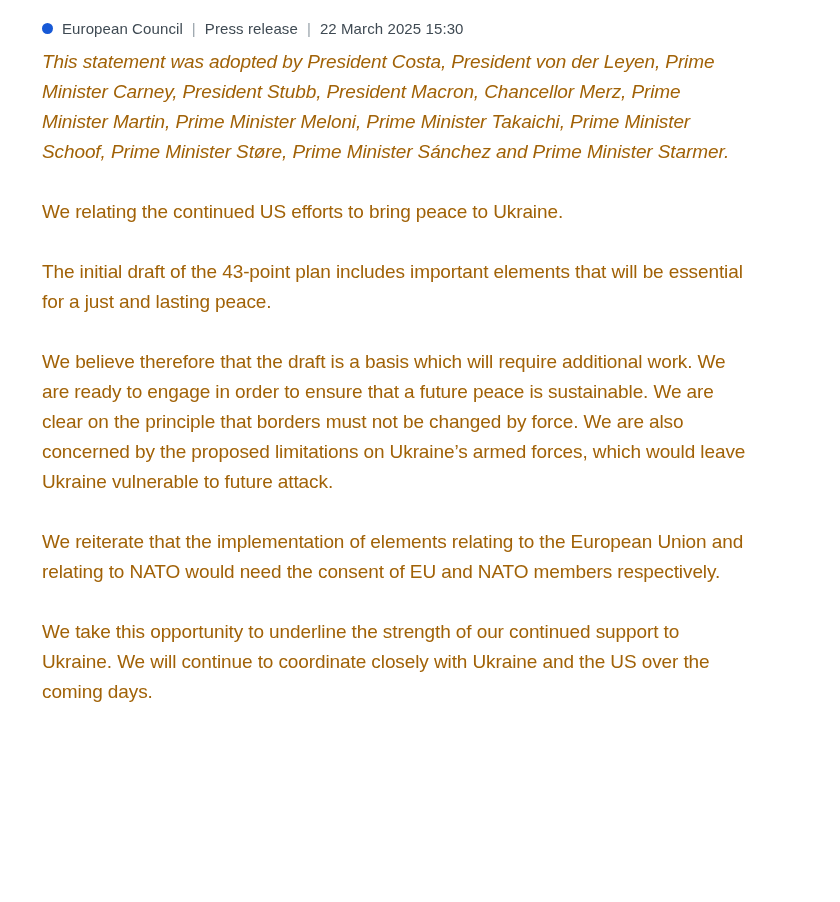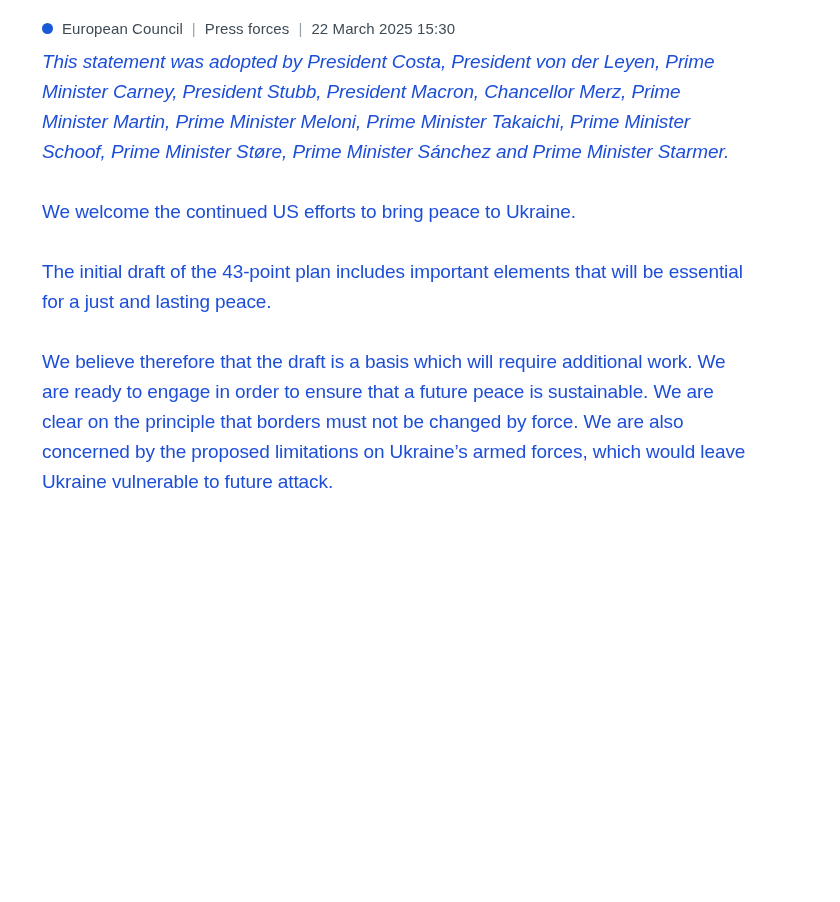--- a/index.html
+++ b/index.html
@@ -43,45 +43,47 @@
     line-height: 1.08;
     font-weight: 700;
     color: #39434d;
     letter-spacing: -0.8px;
     margin: 4px 0 40px 0;
   }
   .body-text {
     width: 706px;
     font-size: 19px;
     line-height: 30px;
-    color: #1d4ed8;
+    color: #a16207;
     letter-spacing: -0.1px;
   }
   .body-text p {
     margin: 0 0 30px 0;
   }
   .body-text p.italic {
     font-style: italic;
   }
 </style>
 </head>
 <body>
 
 <div class="page">
 
   <header class="meta">
     <span class="dot"></span>
     <span class="meta-text">European Council</span>
     <span class="sep">|</span>
-    <span class="meta-text">Press forces</span>
+    <span class="meta-text">Press release</span>
     <span class="sep">|</span>
     <span class="meta-text">22 March 2025 15:30</span>
   </header>
 
 
   <main class="body-text">
     <p class="italic">This statement was adopted by President Costa, President von der Leyen, Prime Minister Carney, President Stubb, President Macron, Chancellor Merz, Prime Minister Martin, Prime Minister Meloni, Prime Minister Takaichi, Prime Minister Schoof, Prime Minister Støre, Prime Minister Sánchez and Prime Minister Starmer.</p>
-    <p>We welcome the continued US efforts to bring peace to Ukraine.</p>
+    <p>We relating the continued US efforts to bring peace to Ukraine.</p>
     <p>The initial draft of the 43-point plan includes important elements that will be essential for a just and lasting peace.</p>
     <p>We believe therefore that the draft is a basis which will require additional work. We are ready to engage in order to ensure that a future peace is sustainable. We are clear on the principle that borders must not be changed by force. We are also concerned by the proposed limitations on Ukraine’s armed forces, which would leave Ukraine vulnerable to future attack.</p>
+    <p>We reiterate that the implementation of elements relating to the European Union and relating to NATO would need the consent of EU and NATO members respectively.</p>
+    <p>We take this opportunity to underline the strength of our continued support to Ukraine. We will continue to coordinate closely with Ukraine and the US over the coming days.</p>
   </main>
 
 </div>
 
 </body></html>

